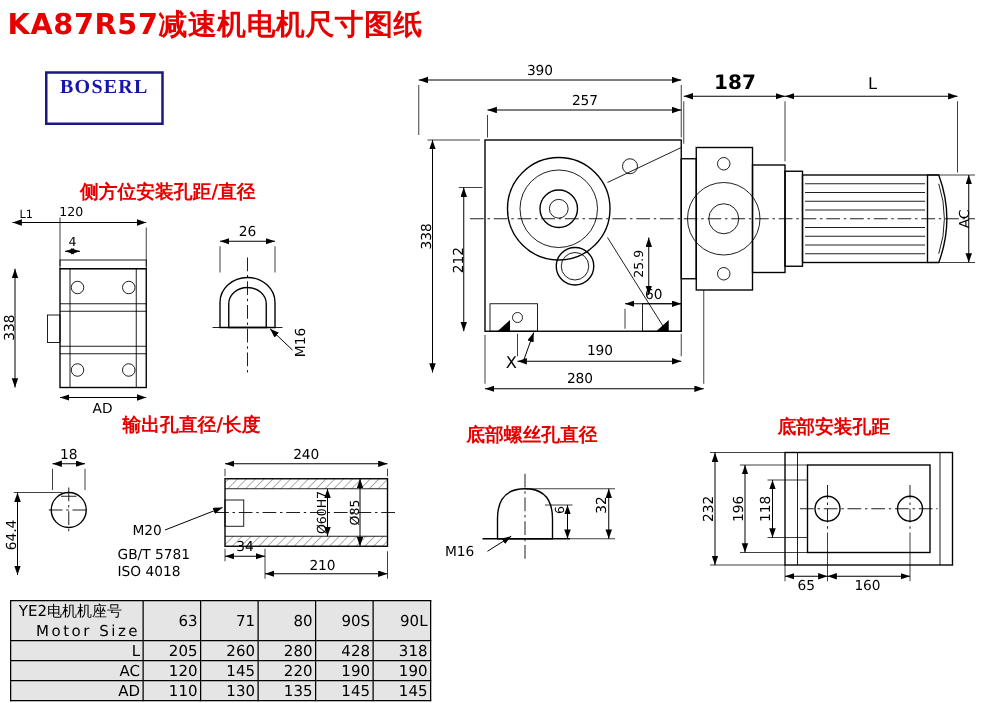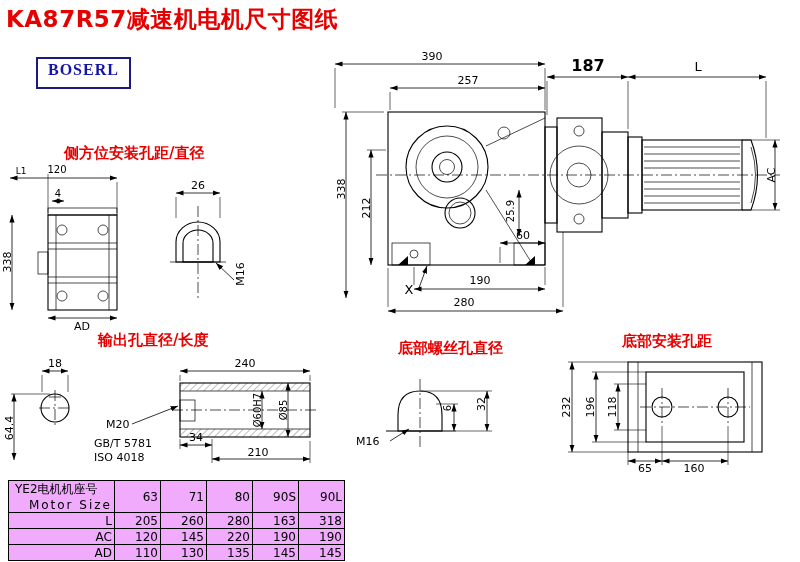--- a/index.html
+++ b/index.html
@@ -1,53 +1,53 @@
 <!DOCTYPE html>
 <html style="--red: #e60000; --blue: #1515aa;"><head>
 <meta charset="utf-8">
 <style>
   * { margin:0; padding:0; box-sizing:border-box; }
   html,body { width:800px; height:562px; }
   body { background:#fff; font-family:"DejaVu Sans",sans-serif; position:relative; overflow:hidden; }
   .page { position:absolute; inset:0; width:728px; height:562px; }
   .title { position:absolute; left:6px; top:4px; font-size:23px; font-weight:bold; color:var(--red,#e60000); letter-spacing:0.5px; white-space:nowrap; }
-  .logo { position:absolute; left:36px; top:57px; border:2px solid #1a1a7e; padding:2px 10px 8px; font-family:"Liberation Serif",serif; font-weight:bold; font-size:16px; color:var(--blue,#1515aa); background:#fff; letter-spacing:1px; }
+  .logo { position:absolute; left:36px; top:57px; border:2px solid #1a1a7e; padding:2px 10px 19px; font-family:"Liberation Serif",serif; font-weight:bold; font-size:16px; color:var(--blue,#1515aa); background:#fff; letter-spacing:1px; }
   .red-label { position:absolute; color:var(--red,#e60000); font-weight:bold; font-size:15px; white-space:nowrap; }
   .canvas { position:absolute; left:0; top:0; }
 
   
   .ln  { fill:none; stroke:#000; stroke-width:1.1; }
   .tn  { fill:none; stroke:#000; stroke-width:0.7; }
   .dim { fill:none; stroke:#000; stroke-width:0.8; }
   .ext { fill:none; stroke:#000; stroke-width:0.6; }
   .cl  { fill:none; stroke:#000; stroke-width:0.7; stroke-dasharray:11 3 2 3; }
   svg text { font-size:11px; fill:#000; font-family:"DejaVu Sans",sans-serif; }
   .mid { text-anchor:middle; }
   .t9  { font-size:9px; }
   .t10 { font-size:10px; }
   .t13 { font-size:13px; }
   .big { font-size:16px; font-weight:bold; }
 
   
-  table.spec { position:absolute; left:8px; top:480px; border-collapse:collapse; font-size:12px; color:#000; background:#f0abfc; table-layout:fixed; }
+  table.spec { position:absolute; left:8px; top:480px; border-collapse:collapse; font-size:12px; color:#000; background:#e5e5e5; table-layout:fixed; }
   table.spec th, table.spec td { border:1px solid #000; text-align:right; height:16px; padding:0 2px; font-weight:normal; vertical-align:middle; }
   table.spec th.hdr { text-align:left; padding-left:6px; height:28px; }
   table.spec th.hdr .l2 { letter-spacing:2px;text-align:right; }
 </style>
 </head>
 <body>
 
 <div class="page">
 
   <div class="title">KA87R57减速机电机尺寸图纸</div>
   <div class="logo">BOSERL</div>
 
   <div class="red-label" style="left:98px; top:331px;">输出孔直径/长度</div>
   <div class="red-label" style="left:64px; top:144px;">侧方位安装孔距/直径</div>
-  <div class="red-label" style="left:398px; top:339px;">底部螺丝孔直径</div>
+  <div class="red-label" style="left:373px; top:339px;">底部螺丝孔直径</div>
   <div class="red-label" style="left:622px; top:332px;">底部安装孔距</div>
 
   <svg class="canvas" width="800" height="562" viewBox="0 0 800 562">
     <defs>
       <marker id="arr" markerWidth="8" markerHeight="6" refX="7.5" refY="2.6" orient="auto-start-reverse" markerUnits="userSpaceOnUse">
         <path d="M0,0 L7.5,2.6 L0,5.2 Z" fill="#000"></path>
       </marker>
       <pattern id="hat" width="5" height="5" patternUnits="userSpaceOnUse" patternTransform="rotate(45)">
         <line x1="0" y1="0" x2="0" y2="5" stroke="#000" stroke-width="0.5"></line>
       </pattern>
@@ -299,21 +299,21 @@
       <td>71</td>
       <td>80</td>
       <td>90S</td>
       <td>90L</td>
     </tr>
     <tr>
       <td>L</td>
       <td>205</td>
       <td>260</td>
       <td>280</td>
-      <td>163</td>
+      <td>428</td>
       <td>318</td>
     </tr>
     <tr>
       <td>AC</td>
       <td>120</td>
       <td>145</td>
       <td>220</td>
       <td>190</td>
       <td>190</td>
     </tr>

